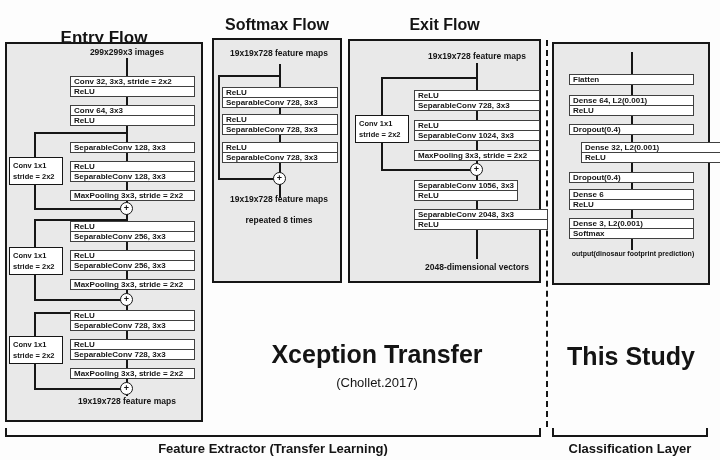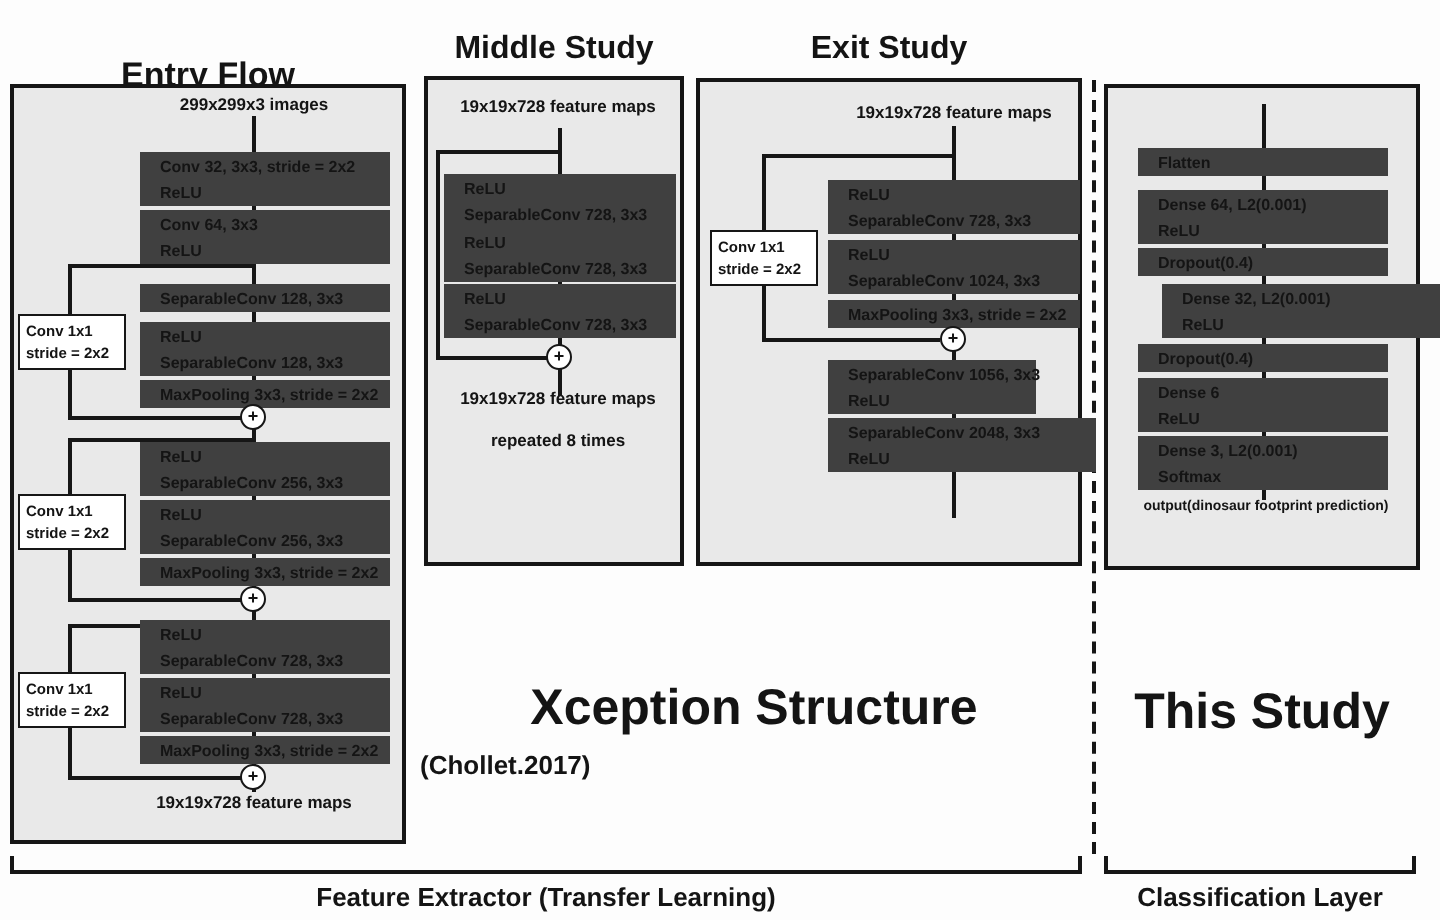--- a/index.html
+++ b/index.html
@@ -1,47 +1,47 @@
 <!DOCTYPE html>
 <html><head>
 <meta charset="utf-8">
 <style>
   html,body{margin:0;padding:0;background:#fff;}
   .screen{position:relative;width:720px;height:460px;background:#fdfdfd;
           font-family:"Liberation Sans",sans-serif;color:#141414;overflow:hidden;}
   .abs{position:absolute;}
   .panel{position:absolute;background:#e9e9e9;border:2.5px solid #161616;box-sizing:border-box;z-index:1;}
   .block{position:absolute;z-index:2;}
-  .row{height:11px;background:#fff;border:7px solid #404040;box-sizing:border-box;
+  .row{height:11px;background:#fff;border:1px solid #404040;box-sizing:border-box;
        display:flex;align-items:center;padding-left:3px;font-size:8px;font-weight:700;white-space:nowrap;}
   .row + .row{margin-top:-1px;}
   .vline{position:absolute;width:1.5px;background:#161616;z-index:1;}
   .hline{position:absolute;height:1.5px;background:#161616;z-index:1;}
   .plus{position:absolute;width:13px;height:13px;border:1.5px solid #161616;border-radius:50%;
         background:#fff;box-sizing:border-box;display:flex;align-items:center;justify-content:center;
         font-size:9px;font-weight:700;line-height:1;z-index:3;}
   .sidebox{position:absolute;width:54px;height:28px;background:#fff;border:1px solid #161616;
            box-sizing:border-box;font-size:7.5px;font-weight:700;line-height:11px;
            padding:2px 0 0 3px;white-space:nowrap;z-index:3;}
   .lbl{position:absolute;font-size:8.5px;font-weight:700;text-align:center;white-space:nowrap;z-index:2;}
   .title{position:absolute;font-size:16px;font-weight:700;text-align:center;white-space:nowrap;}
   .bigcap{font-size:25px;font-weight:700;text-align:center;white-space:nowrap;}
-  .subcap{font-size:13px;font-weight:700;margin-top:6px;}
+  .subcap{font-size:13px;font-weight:400;text-align:center;margin-top:6px;}
   .bracket{position:absolute;height:9px;border:2px solid #161616;border-top:none;box-sizing:border-box;}
   .bracket-lbl{position:absolute;font-size:13px;font-weight:700;text-align:center;white-space:nowrap;}
   .dashed{position:absolute;width:0;border-left:2px dashed #161616;}
 </style>
 </head>
 <body>
 
 <div class="screen">
 
   <div class="title" style="left:5px;top:28px;width:198px;font-size:17px;">Entry Flow</div>
-  <div class="title" style="left:212px;top:16px;width:130px;">Middle Study</div>
-  <div class="title" style="left:348px;top:16px;width:193px;">Exit Study</div>
+  <div class="title" style="left:212px;top:16px;width:130px;">Softmax Flow</div>
+  <div class="title" style="left:348px;top:16px;width:193px;">Exit Flow</div>
   <div class="abs" style="left:552px;top:1px;width:168px;font-size:15px;font-weight:700;line-height:18px;letter-spacing:-0.2px;">
   </div>
 
   <div class="panel" style="left:5px;top:42px;width:198px;height:380px;">
     <div class="vline" style="left:119px;top:14px;height:338px;"></div>
     <div class="vline" style="left:27px;top:88px;height:78px;"></div>
     <div class="vline" style="left:27px;top:175px;height:81px;"></div>
     <div class="vline" style="left:27px;top:268px;height:77px;"></div>
     <div class="hline" style="left:27px;top:88px;width:93px;"></div>
     <div class="hline" style="left:27px;top:164px;width:87px;"></div>
@@ -168,20 +168,21 @@
 
     <div class="block" style="left:64px;top:139px;width:104px;">
       <div class="row">SeparableConv 1056, 3x3</div>
       <div class="row">ReLU</div>
     </div>
     <div class="block" style="left:64px;top:168px;width:134px;">
       <div class="row">SeparableConv 2048, 3x3</div>
       <div class="row">ReLU</div>
     </div>
 
+    <div class="lbl" style="left:52px;top:221px;width:150px;">2048-dimensional vectors</div>
   </div>
 
   <div class="panel" style="left:552px;top:42px;width:158px;height:243px;">
     <div class="vline" style="left:77px;top:8px;height:198px;"></div>
 
     <div class="block" style="left:15px;top:30px;width:125px;">
       <div class="row">Flatten</div>
     </div>
     <div class="block" style="left:15px;top:51px;width:125px;">
       <div class="row">Dense 64, L2(0.001)</div>
@@ -205,21 +206,21 @@
       <div class="row">Dense 3, L2(0.001)</div>
       <div class="row">Softmax</div>
     </div>
 
     <div class="lbl" style="left:0px;top:206px;width:158px;font-size:7px;">output(dinosaur footprint prediction)</div>
   </div>
 
   <div class="dashed" style="left:546px;top:40px;height:387px;"></div>
 
   <div class="abs" style="left:210px;top:340px;width:334px;">
-    <div class="bigcap">Xception Structure</div>
+    <div class="bigcap">Xception Transfer</div>
     <div class="subcap">(Chollet.2017)</div>
   </div>
   <div class="bigcap abs" style="left:552px;top:342px;width:158px;">This Study</div>
 
   <div class="bracket" style="left:5px;top:428px;width:536px;"></div>
   <div class="bracket" style="left:552px;top:428px;width:156px;"></div>
   <div class="bracket-lbl" style="left:5px;top:441px;width:536px;">Feature Extractor (Transfer Learning)</div>
   <div class="bracket-lbl" style="left:552px;top:441px;width:156px;">Classification Layer</div>
 
 </div>

